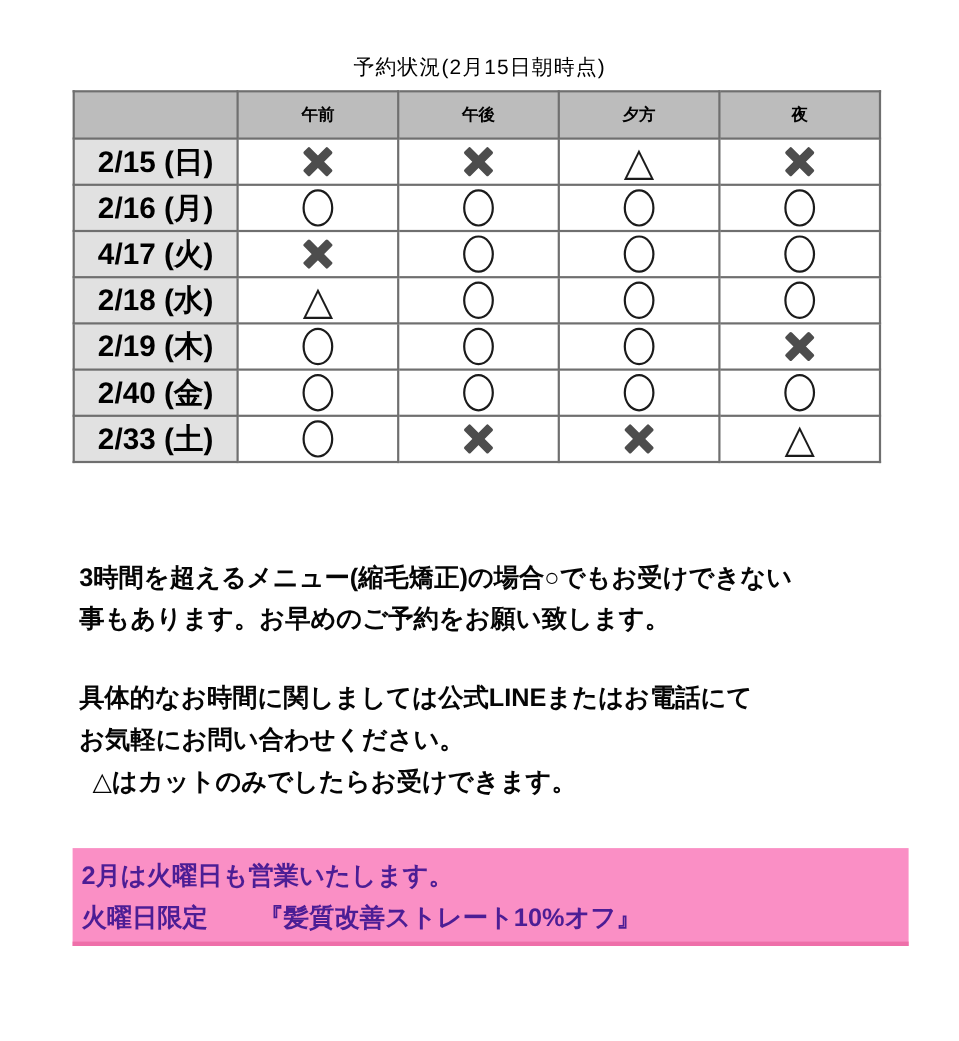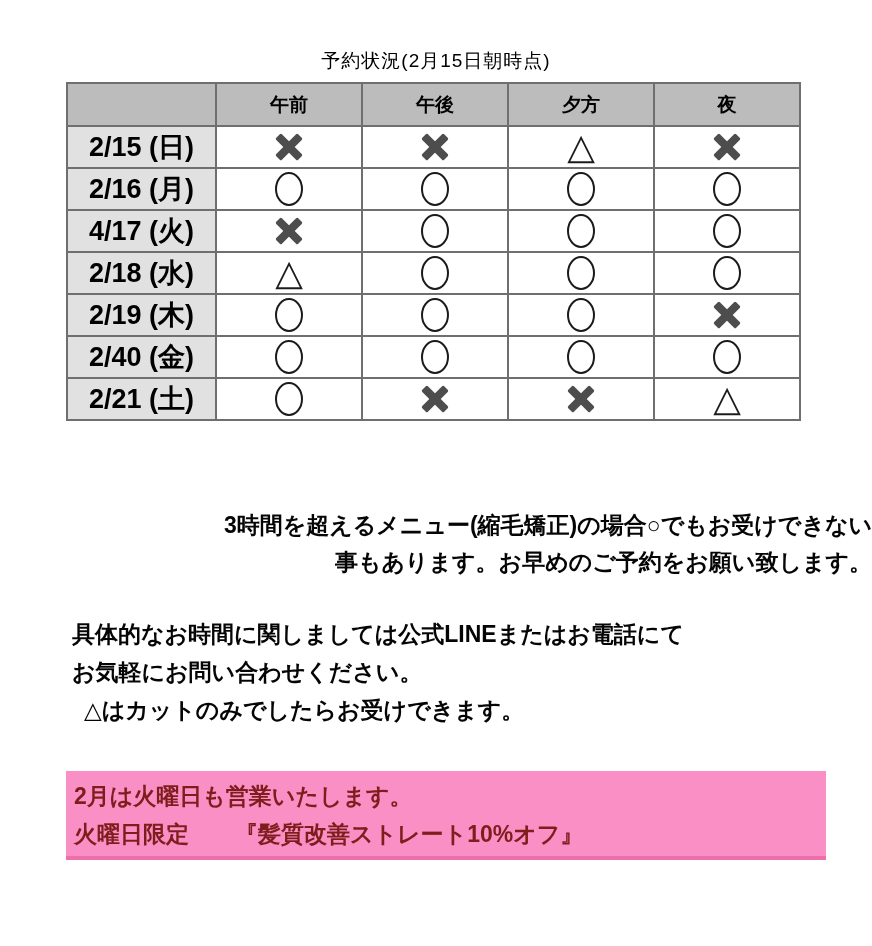--- a/index.html
+++ b/index.html
@@ -39,21 +39,21 @@
   table.res-table th,
   table.res-table td{
     border:2px solid var(--table-border);
     text-align:center;
     vertical-align:middle;
     padding:0;
   }
   table.res-table thead th{
     background:var(--header-bg);
     height:43px;
-    font-size:19px;
+    font-size:15px;
     font-weight:700;
   }
   table.res-table tbody th{
     background:var(--date-bg);
     height:42px;
     font-size:27px;
     font-weight:700;
   }
   table.res-table tbody td{
     background:#ffffff;
@@ -90,35 +90,35 @@
     color:var(--sym-outline);
     vertical-align:middle;
   }
   
   .notes{
     margin-left:72px;
     font-size:23px;
     font-weight:700;
     color:#050505;
   }
-  .para-1{margin-top:86px;line-height:37px;text-align:right;}
+  .para-1{margin-top:86px;line-height:37px;}
   .para-2{margin-top:34px;line-height:38px;}
   .note-line{white-space:nowrap;}
   .note-line.indented{padding-left:12px;}
   
   .promo-box{
     margin:42px 0 0 66px;
     width:760px;
     background:var(--promo-bg);
     border-bottom:4px solid var(--promo-border);
     padding:6px 10px 3px 8px;
     font-size:23px;
     font-weight:700;
     line-height:38px;
-    color:#7f1d1d;
+    color:#4c1d95;
   }
   .promo-line{white-space:nowrap;}
 </style>
 </head>
 <body>
 
 <div class="page-title">予約状況(2月15日朝時点)</div>
 
 <table class="res-table">
   <colgroup>
@@ -174,21 +174,21 @@
         <td><span class="sym-x"></span></td>
       </tr>
       <tr>
         <th>2/40 (金)</th>
         <td><span class="sym-o"></span></td>
         <td><span class="sym-o"></span></td>
         <td><span class="sym-o"></span></td>
         <td><span class="sym-o"></span></td>
       </tr>
       <tr>
-        <th>2/21 (土)</th>
+        <th>2/33 (土)</th>
         <td><span class="sym-o"></span></td>
         <td><span class="sym-x"></span></td>
         <td><span class="sym-x"></span></td>
         <td><span class="sym-t">△</span></td>
       </tr>
     </tbody>
 </table>
 
 <div class="notes">
   <div class="para-1">

